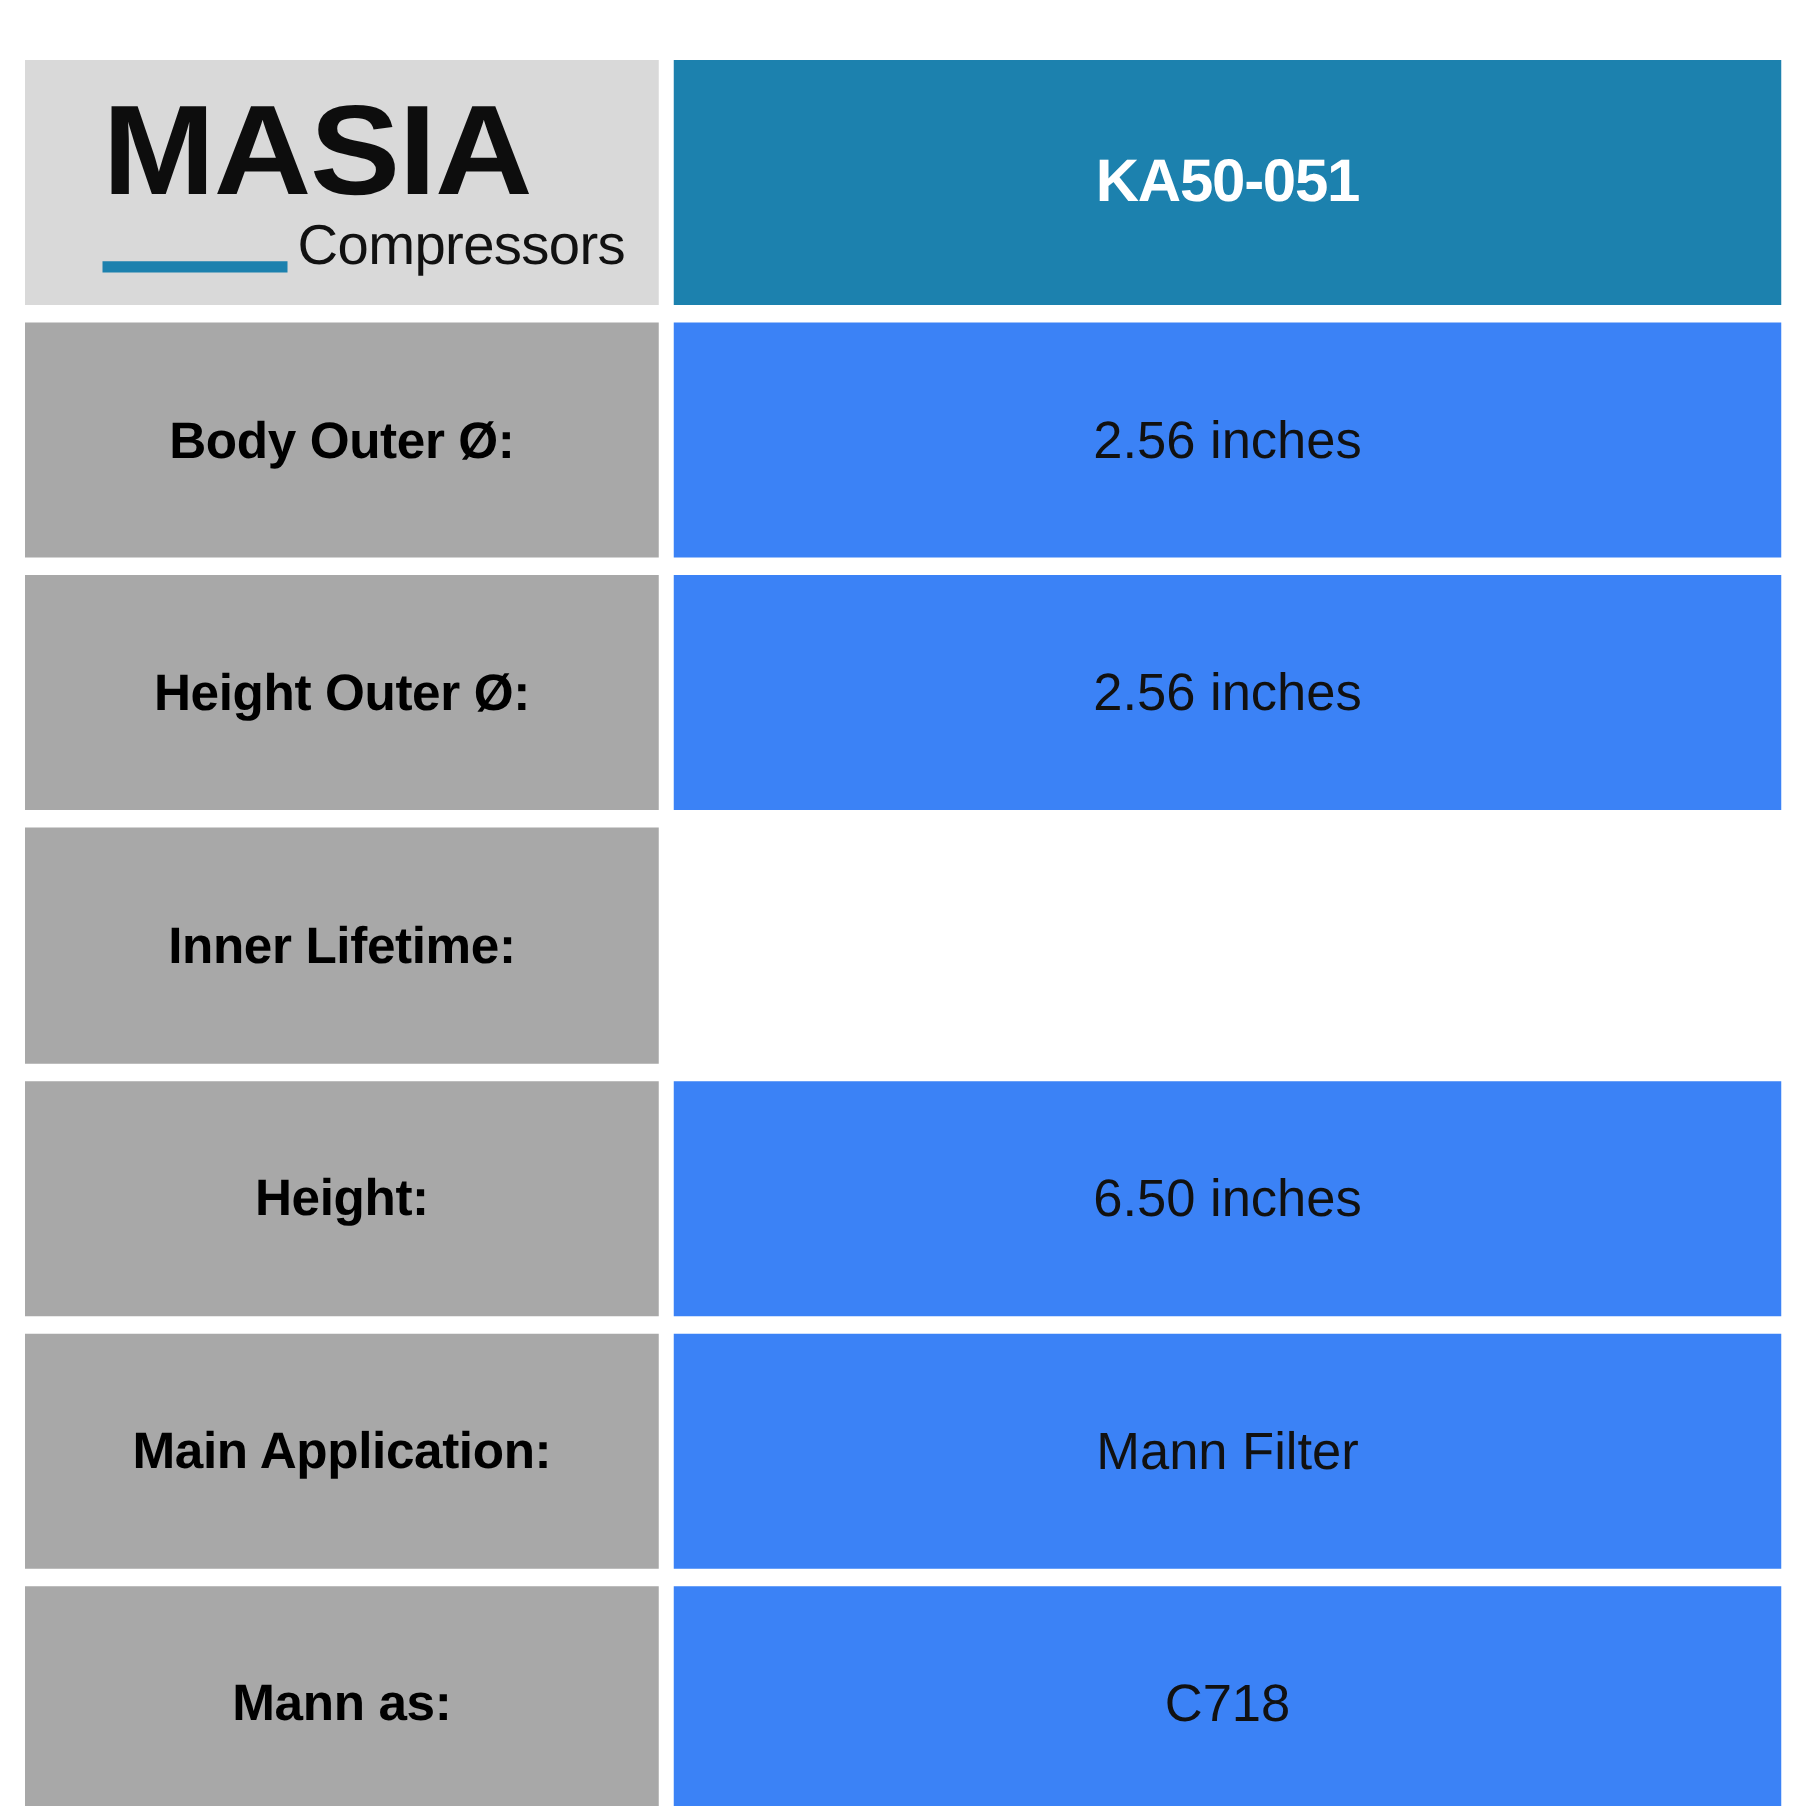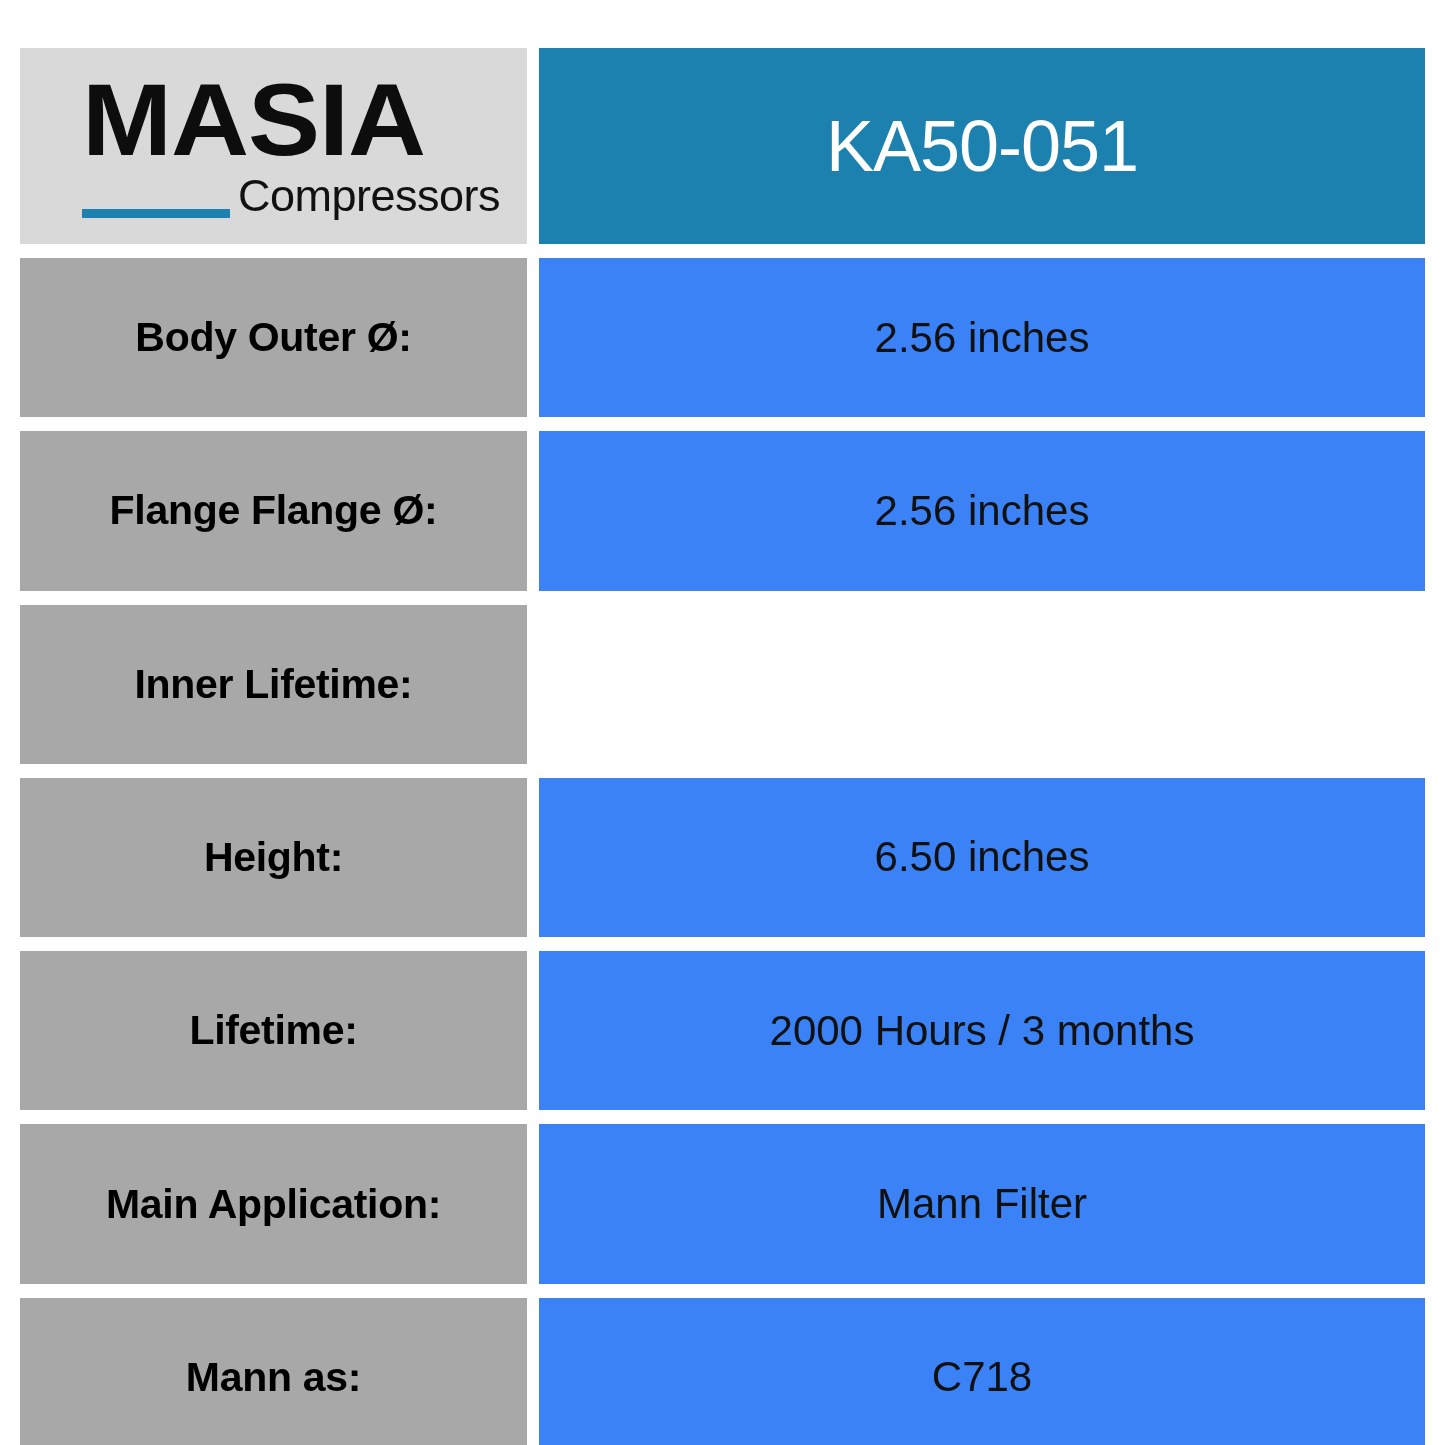--- a/index.html
+++ b/index.html
@@ -132,22 +132,22 @@
     flex: 1 1 auto;
     background: #1c81ae;
     display: flex;
     align-items: center;
     justify-content: center;
     box-sizing: border-box;
     padding: 0 24px;
   }
 
   .title-text {
-    font-size: 72px;
-    font-weight: 400;
+    font-size: 48px;
+    font-weight: 700;
     color: #ffffff;
     letter-spacing: -1px;
     line-height: 1;
     white-space: nowrap;
   }
 </style>
 </head>
 <body>
 
 <div class="spec-sheet">
@@ -172,21 +172,21 @@
     <div class="cell-label">
       <span class="label-text">Body Outer Ø:</span>
     </div>
     <div class="cell-value">
       <span class="value-text">2.56 inches</span>
     </div>
   </div>
 
   <div class="row">
     <div class="cell-label">
-      <span class="label-text">Flange Flange Ø:</span>
+      <span class="label-text">Height Outer Ø:</span>
     </div>
     <div class="cell-value">
       <span class="value-text">2.56 inches</span>
     </div>
   </div>
 
   <div class="row">
     <div class="cell-label">
       <span class="label-text">Inner Lifetime:</span>
     </div>
@@ -194,28 +194,20 @@
 
   <div class="row">
     <div class="cell-label">
       <span class="label-text">Height:</span>
     </div>
     <div class="cell-value">
       <span class="value-text">6.50 inches</span>
     </div>
   </div>
 
-  <div class="row">
-    <div class="cell-label">
-      <span class="label-text">Lifetime:</span>
-    </div>
-    <div class="cell-value">
-      <span class="value-text">2000 Hours / 3 months</span>
-    </div>
-  </div>
 
   <div class="row">
     <div class="cell-label">
       <span class="label-text">Main Application:</span>
     </div>
     <div class="cell-value">
       <span class="value-text">Mann Filter</span>
     </div>
   </div>
 

